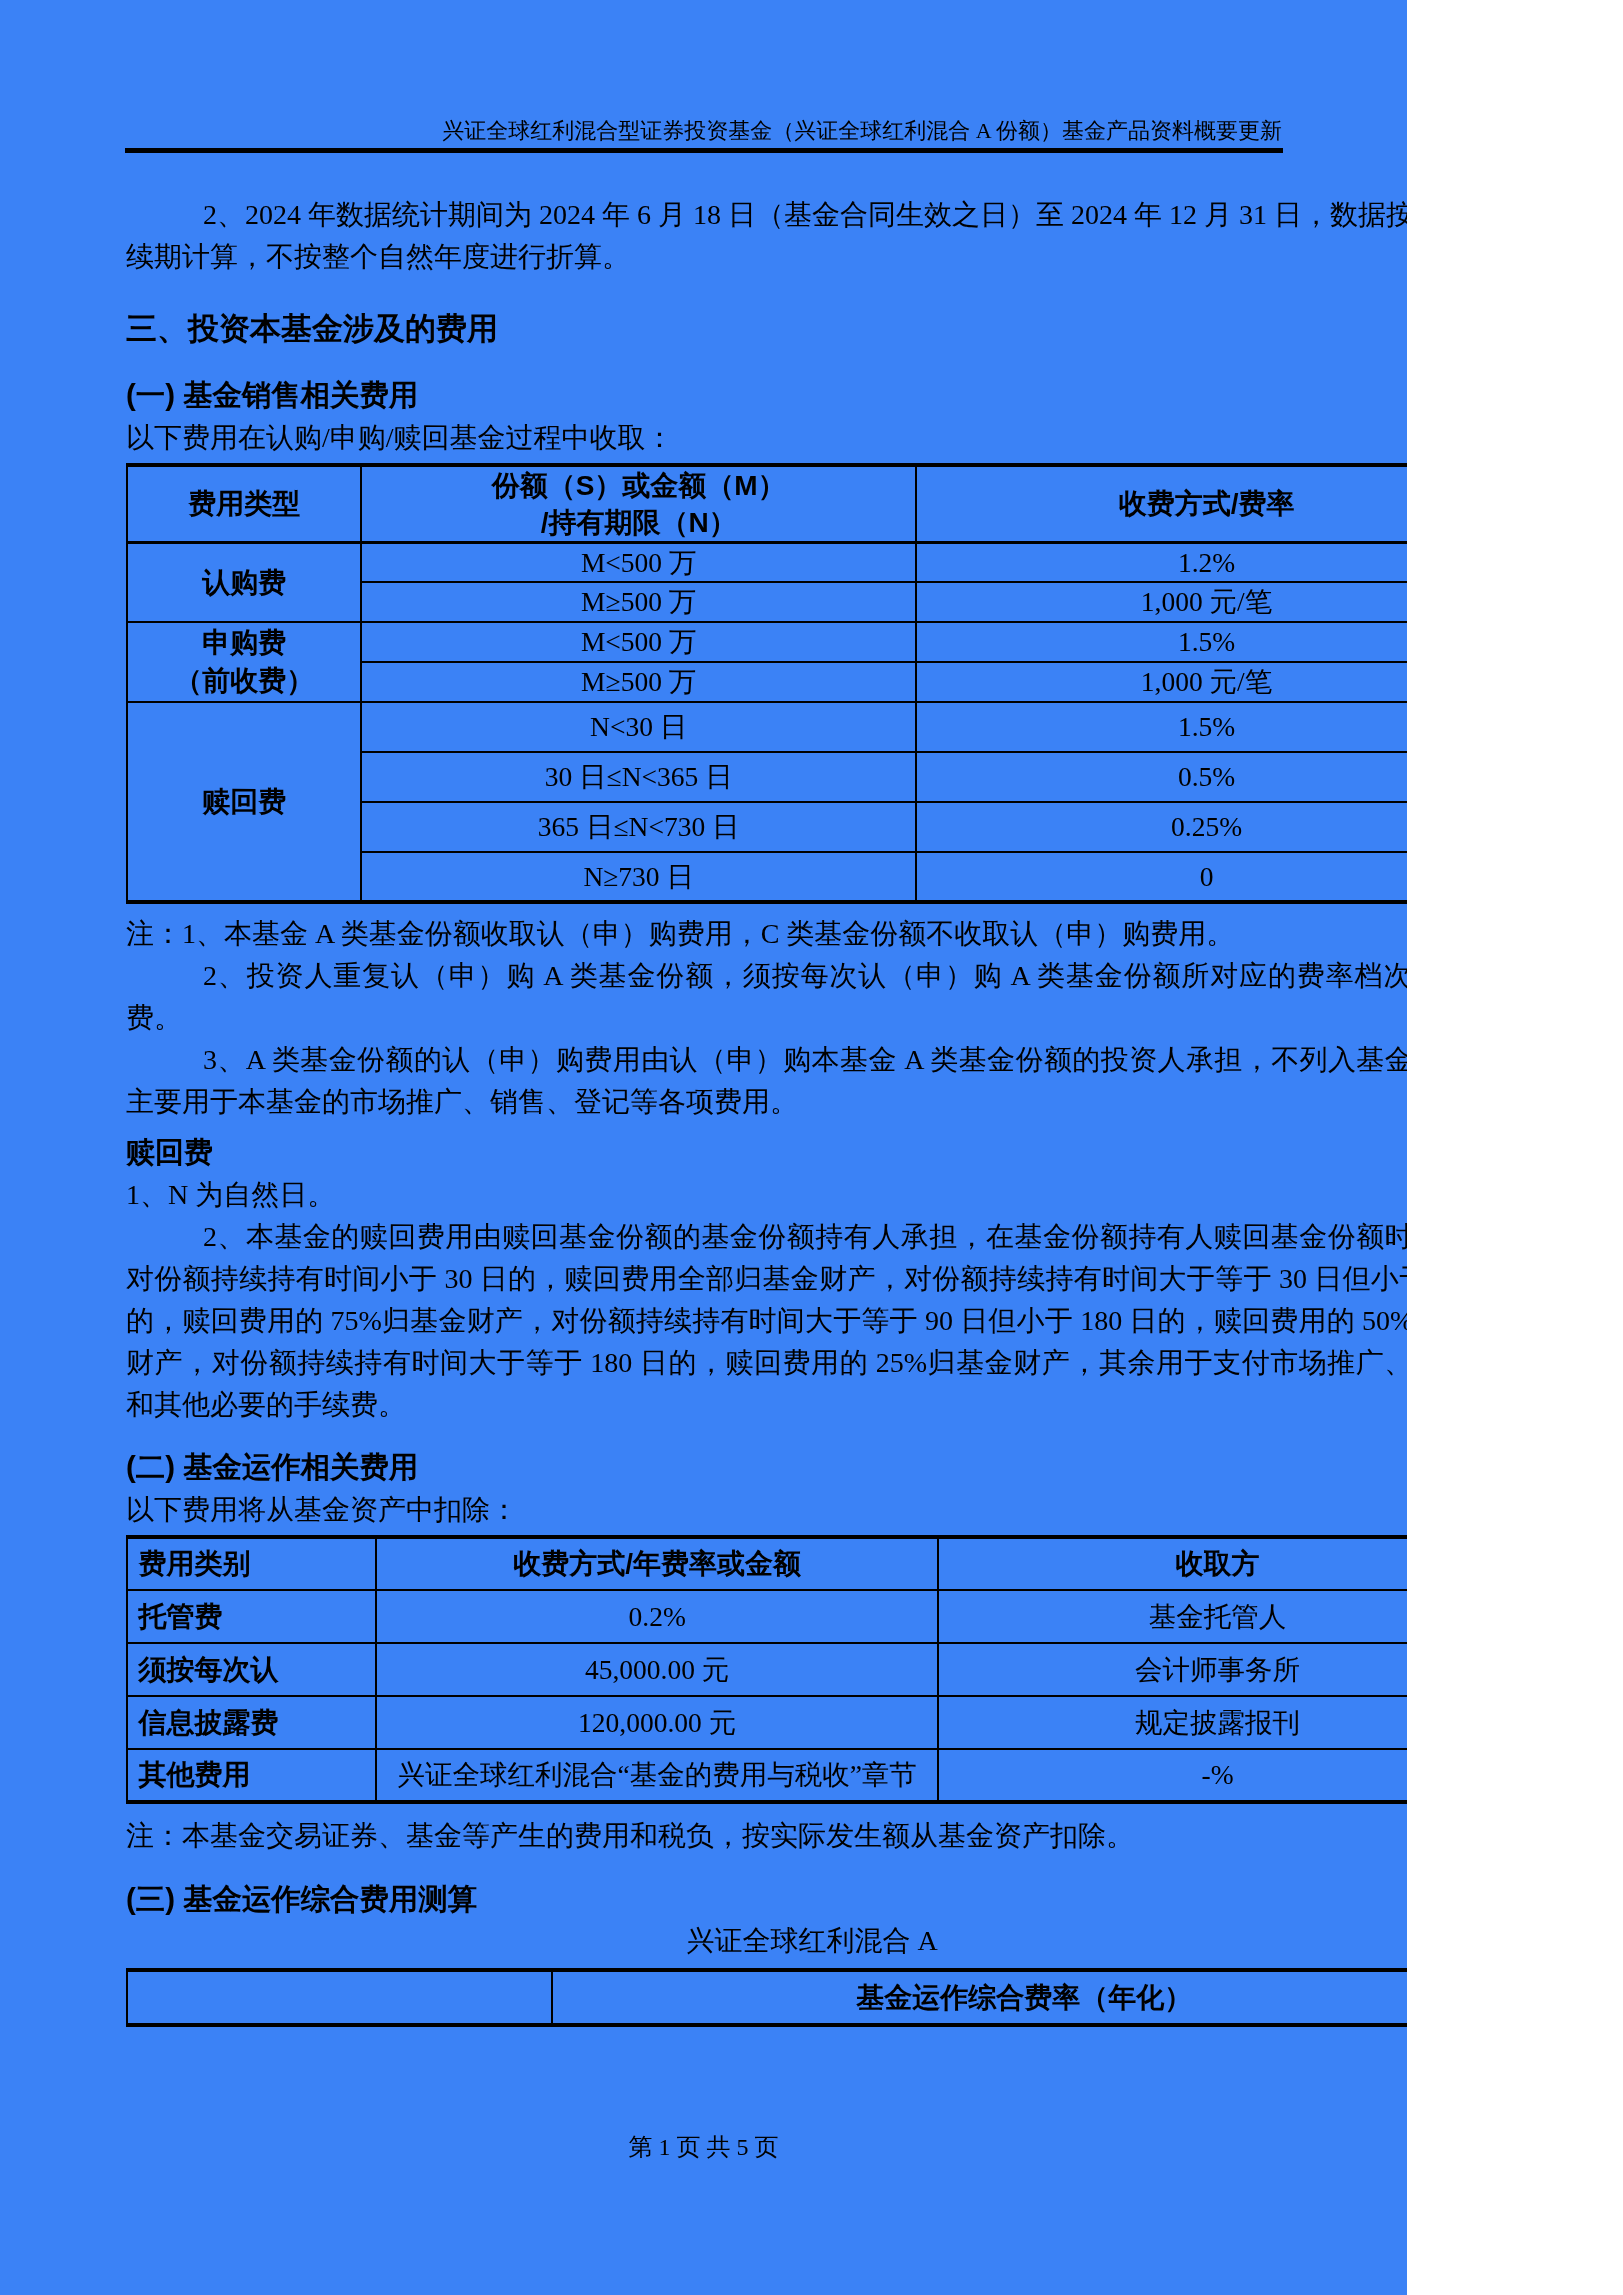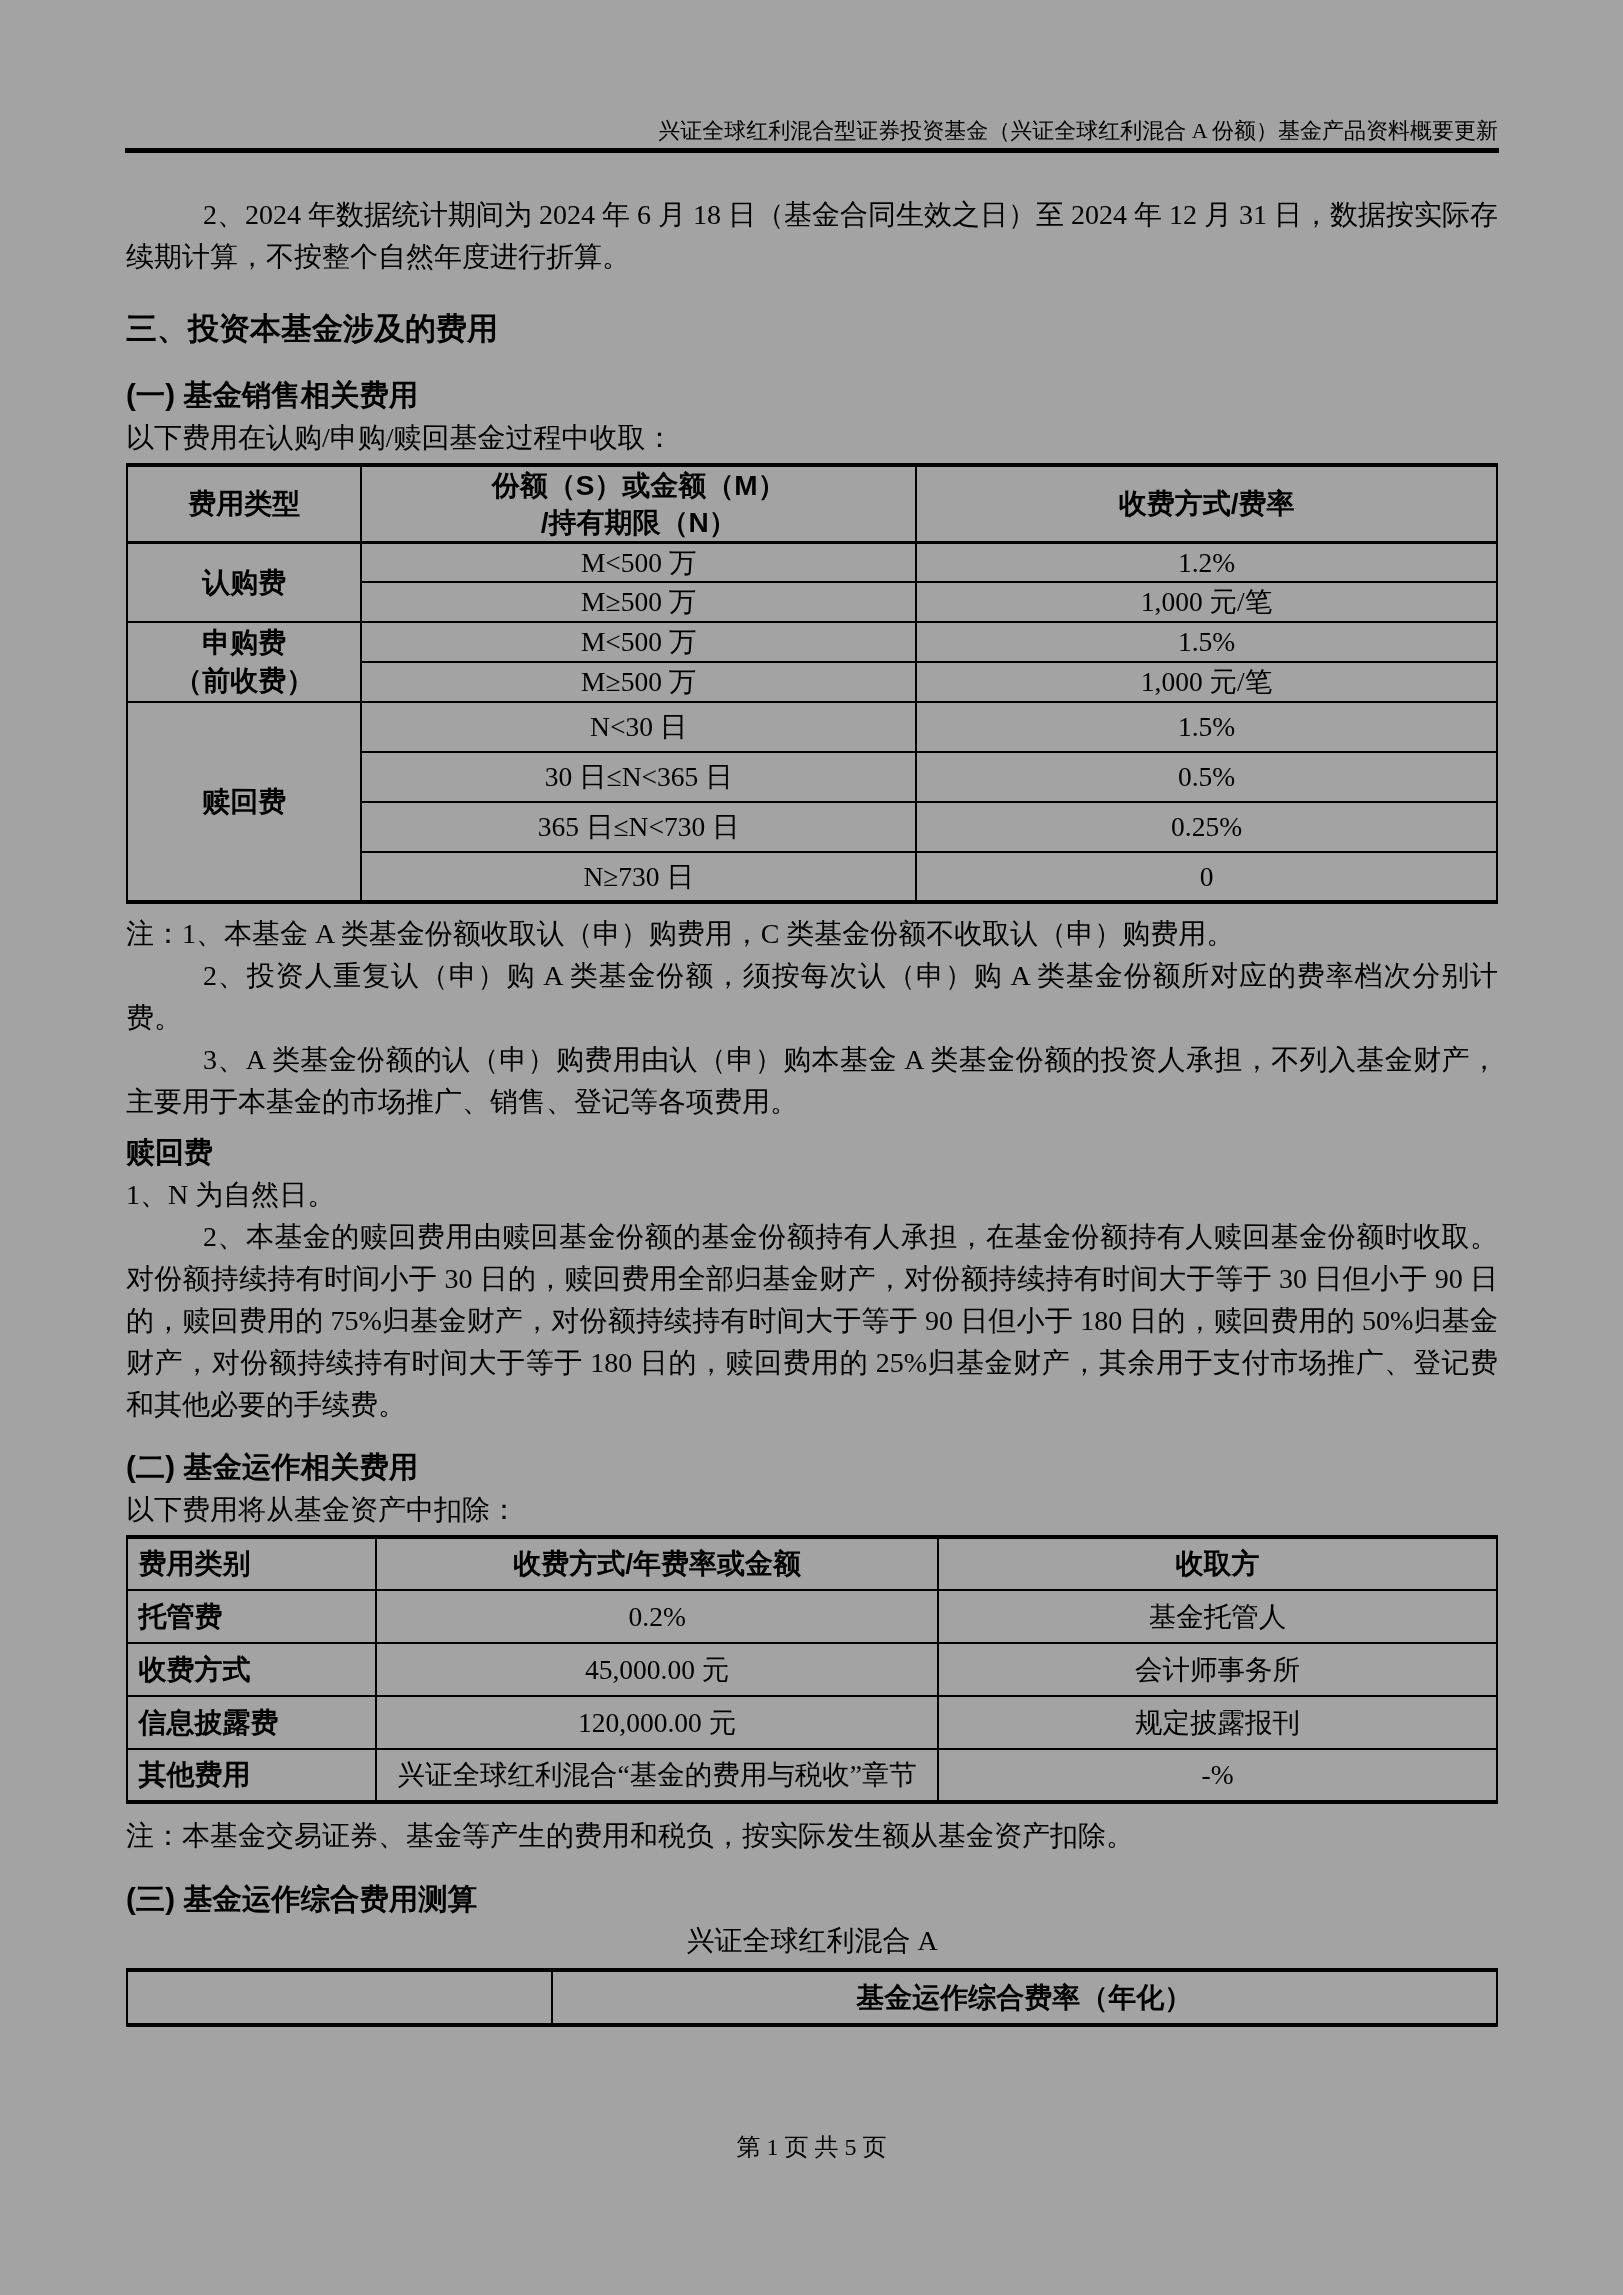--- a/index.html
+++ b/index.html
@@ -1,20 +1,20 @@
 <!DOCTYPE html>
 <html style="font-size:10.5px"><head>
 <meta charset="utf-8">
 <style>
   * { margin:0; padding:0; box-sizing:border-box; }
   html,body { background:#ffffff; }
   .page {
     position:relative;
-    width:1623px; height:2295px;
-    background:#a3a3a3;
+    width:1407px; height:2295px;
+    background:#3b82f6;
     color:#000;
     font-family:"Liberation Serif","DejaVu Serif",serif;
     overflow:hidden;
   }
 
   
   .doc-header-text {
     position:absolute; top:116px; right:125px;
     font-size:22px; line-height:29px;
     white-space:nowrap;
@@ -186,21 +186,21 @@
         <th class="th-bold rowlabel">费用类别</th>
         <th class="th-bold">收费方式/年费率或金额</th>
         <th class="th-bold">收取方</th>
       </tr>
       <tr>
         <th class="th-bold rowlabel">托管费</th>
         <td>0.2%</td>
         <td>基金托管人</td>
       </tr>
       <tr>
-        <th class="th-bold rowlabel">收费方式</th>
+        <th class="th-bold rowlabel">须按每次认</th>
         <td>45,000.00 元</td>
         <td>会计师事务所</td>
       </tr>
       <tr>
         <th class="th-bold rowlabel">信息披露费</th>
         <td>120,000.00 元</td>
         <td>规定披露报刊</td>
       </tr>
       <tr>
         <th class="th-bold rowlabel">其他费用</th>

